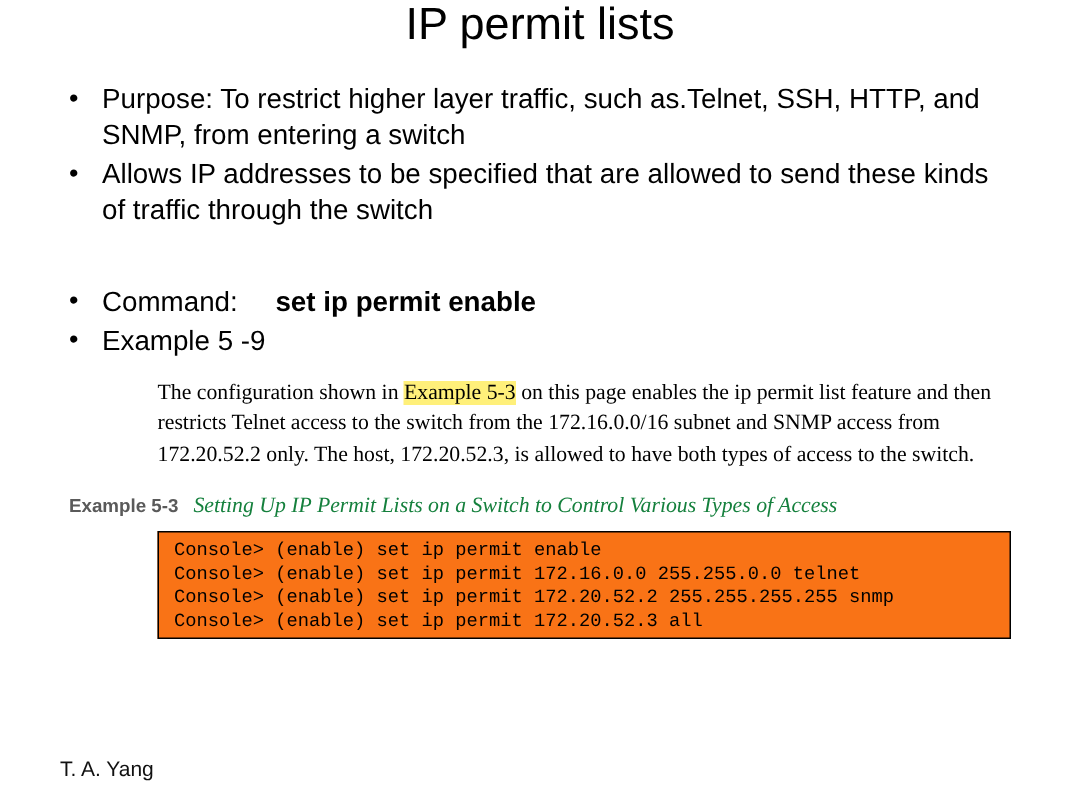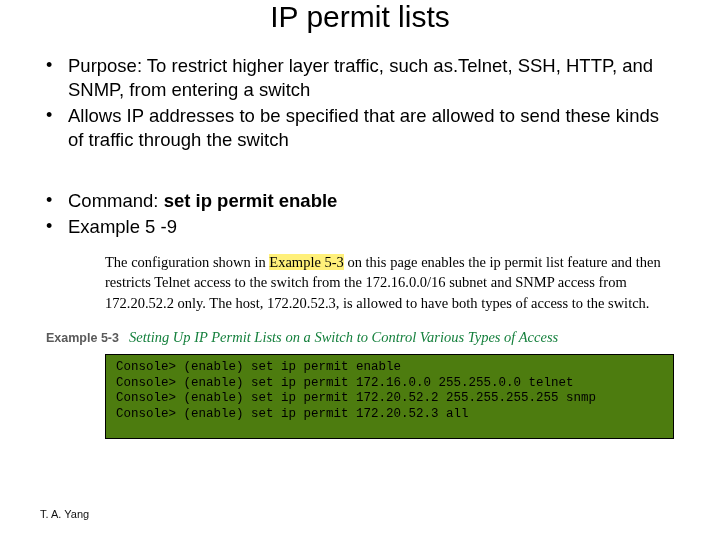--- a/index.html
+++ b/index.html
@@ -38,20 +38,21 @@
       position: absolute;
       left: 0;
       top: 0;
       font-size: 18px;
     }
     .spacer {
       height: 22px;
     }
     .bold {
       font-weight: bold;
+      margin-left: 20px;
     }
     .excerpt {
       margin: 13px 46px 0 105px;
     }
     .excerpt-intro {
       font-family: "Times New Roman", Times, serif;
       font-size: 14.5px;
       line-height: 1.4;
       color: #000;
     }
@@ -73,34 +74,34 @@
     }
     .example-caption {
       font-family: "Times New Roman", Times, serif;
       font-style: italic;
       font-size: 14.5px;
       color: #15803d;
     }
     .code-box {
       margin: 8px 46px 0 105px;
       border: 1px solid #000;
-      padding: 5px 10px 16px 10px;
-      background: #4d7c0f;
+      padding: 5px 10px 3px 10px;
+      background: #f97316;
     }
     .code-box .line {
       font-family: "Courier New", Courier, monospace;
       font-size: 12.5px;
       line-height: 1.25;
       white-space: pre;
     }
     .footer {
       position: absolute;
       bottom: 20px;
       left: 40px;
-      font-size: 11px;
+      font-size: 14px;
       color: #111;
     }
   </style>
 </head>
 <body>
 
 <h1 class="slide-title">IP permit lists</h1>
 
 <ul class="bullet-list">
   <li>Purpose: To restrict higher layer traffic, such as.Telnet, SSH, HTTP, and SNMP, from entering a switch</li>

